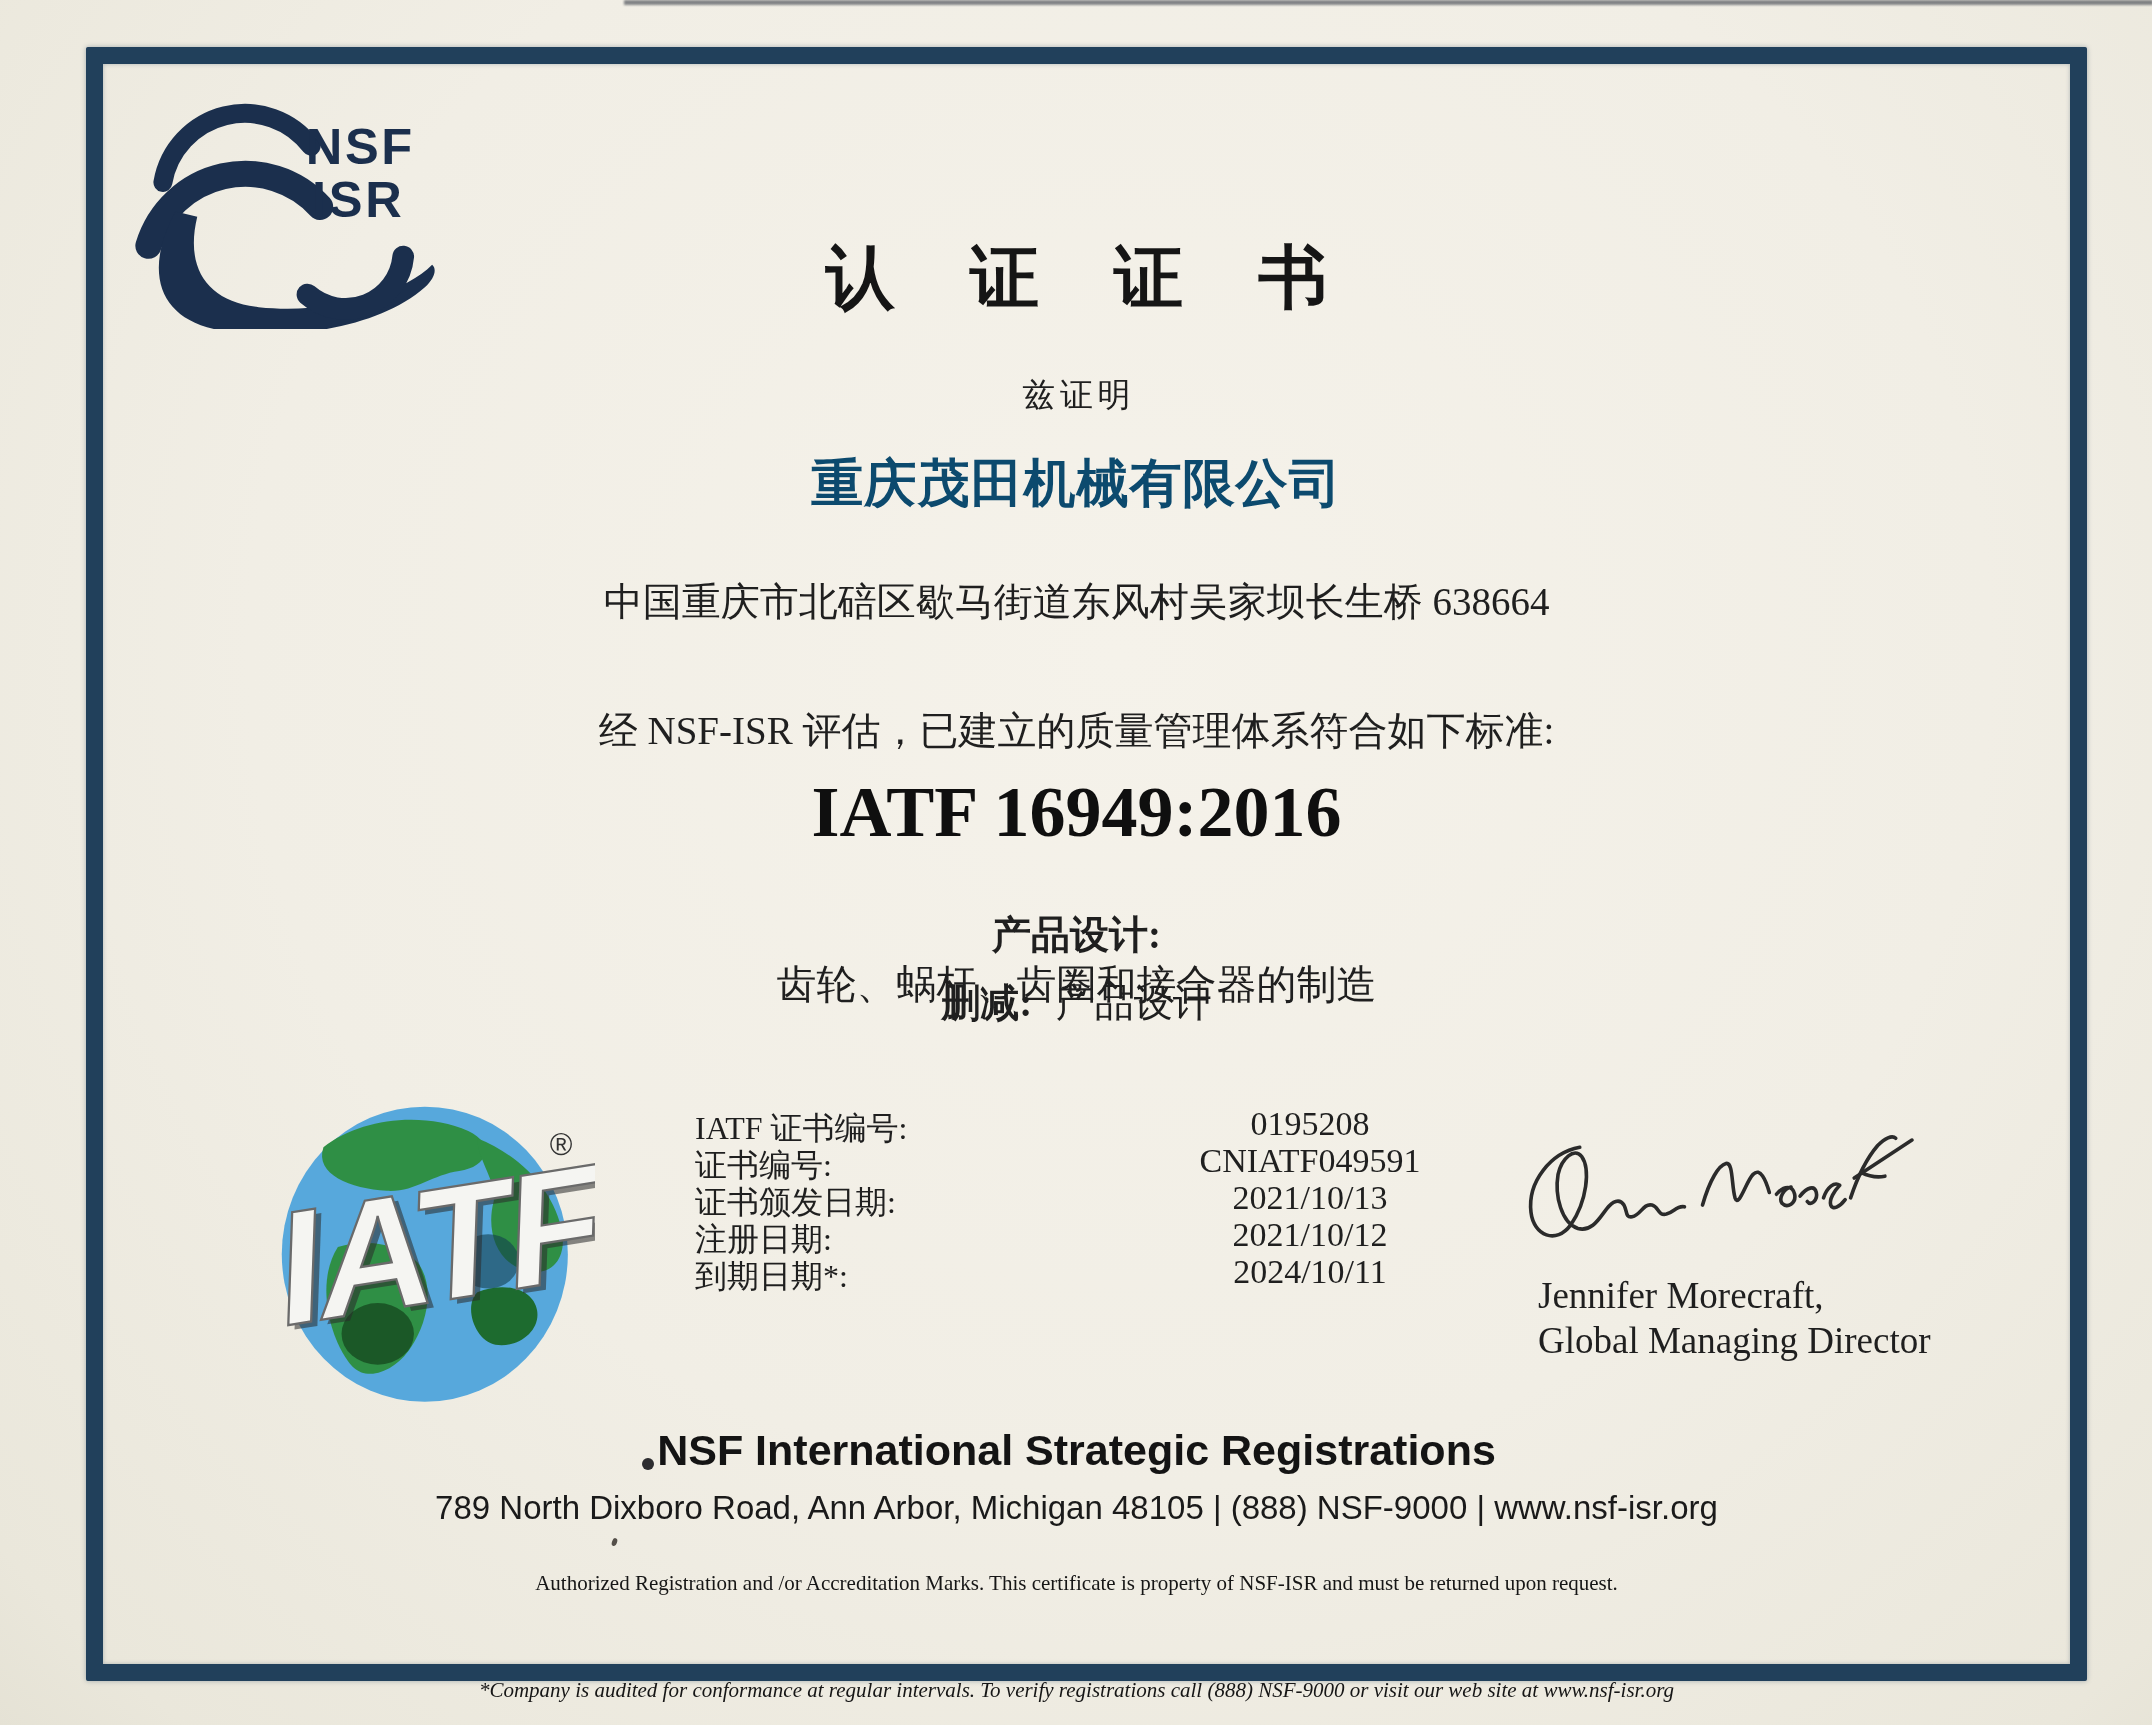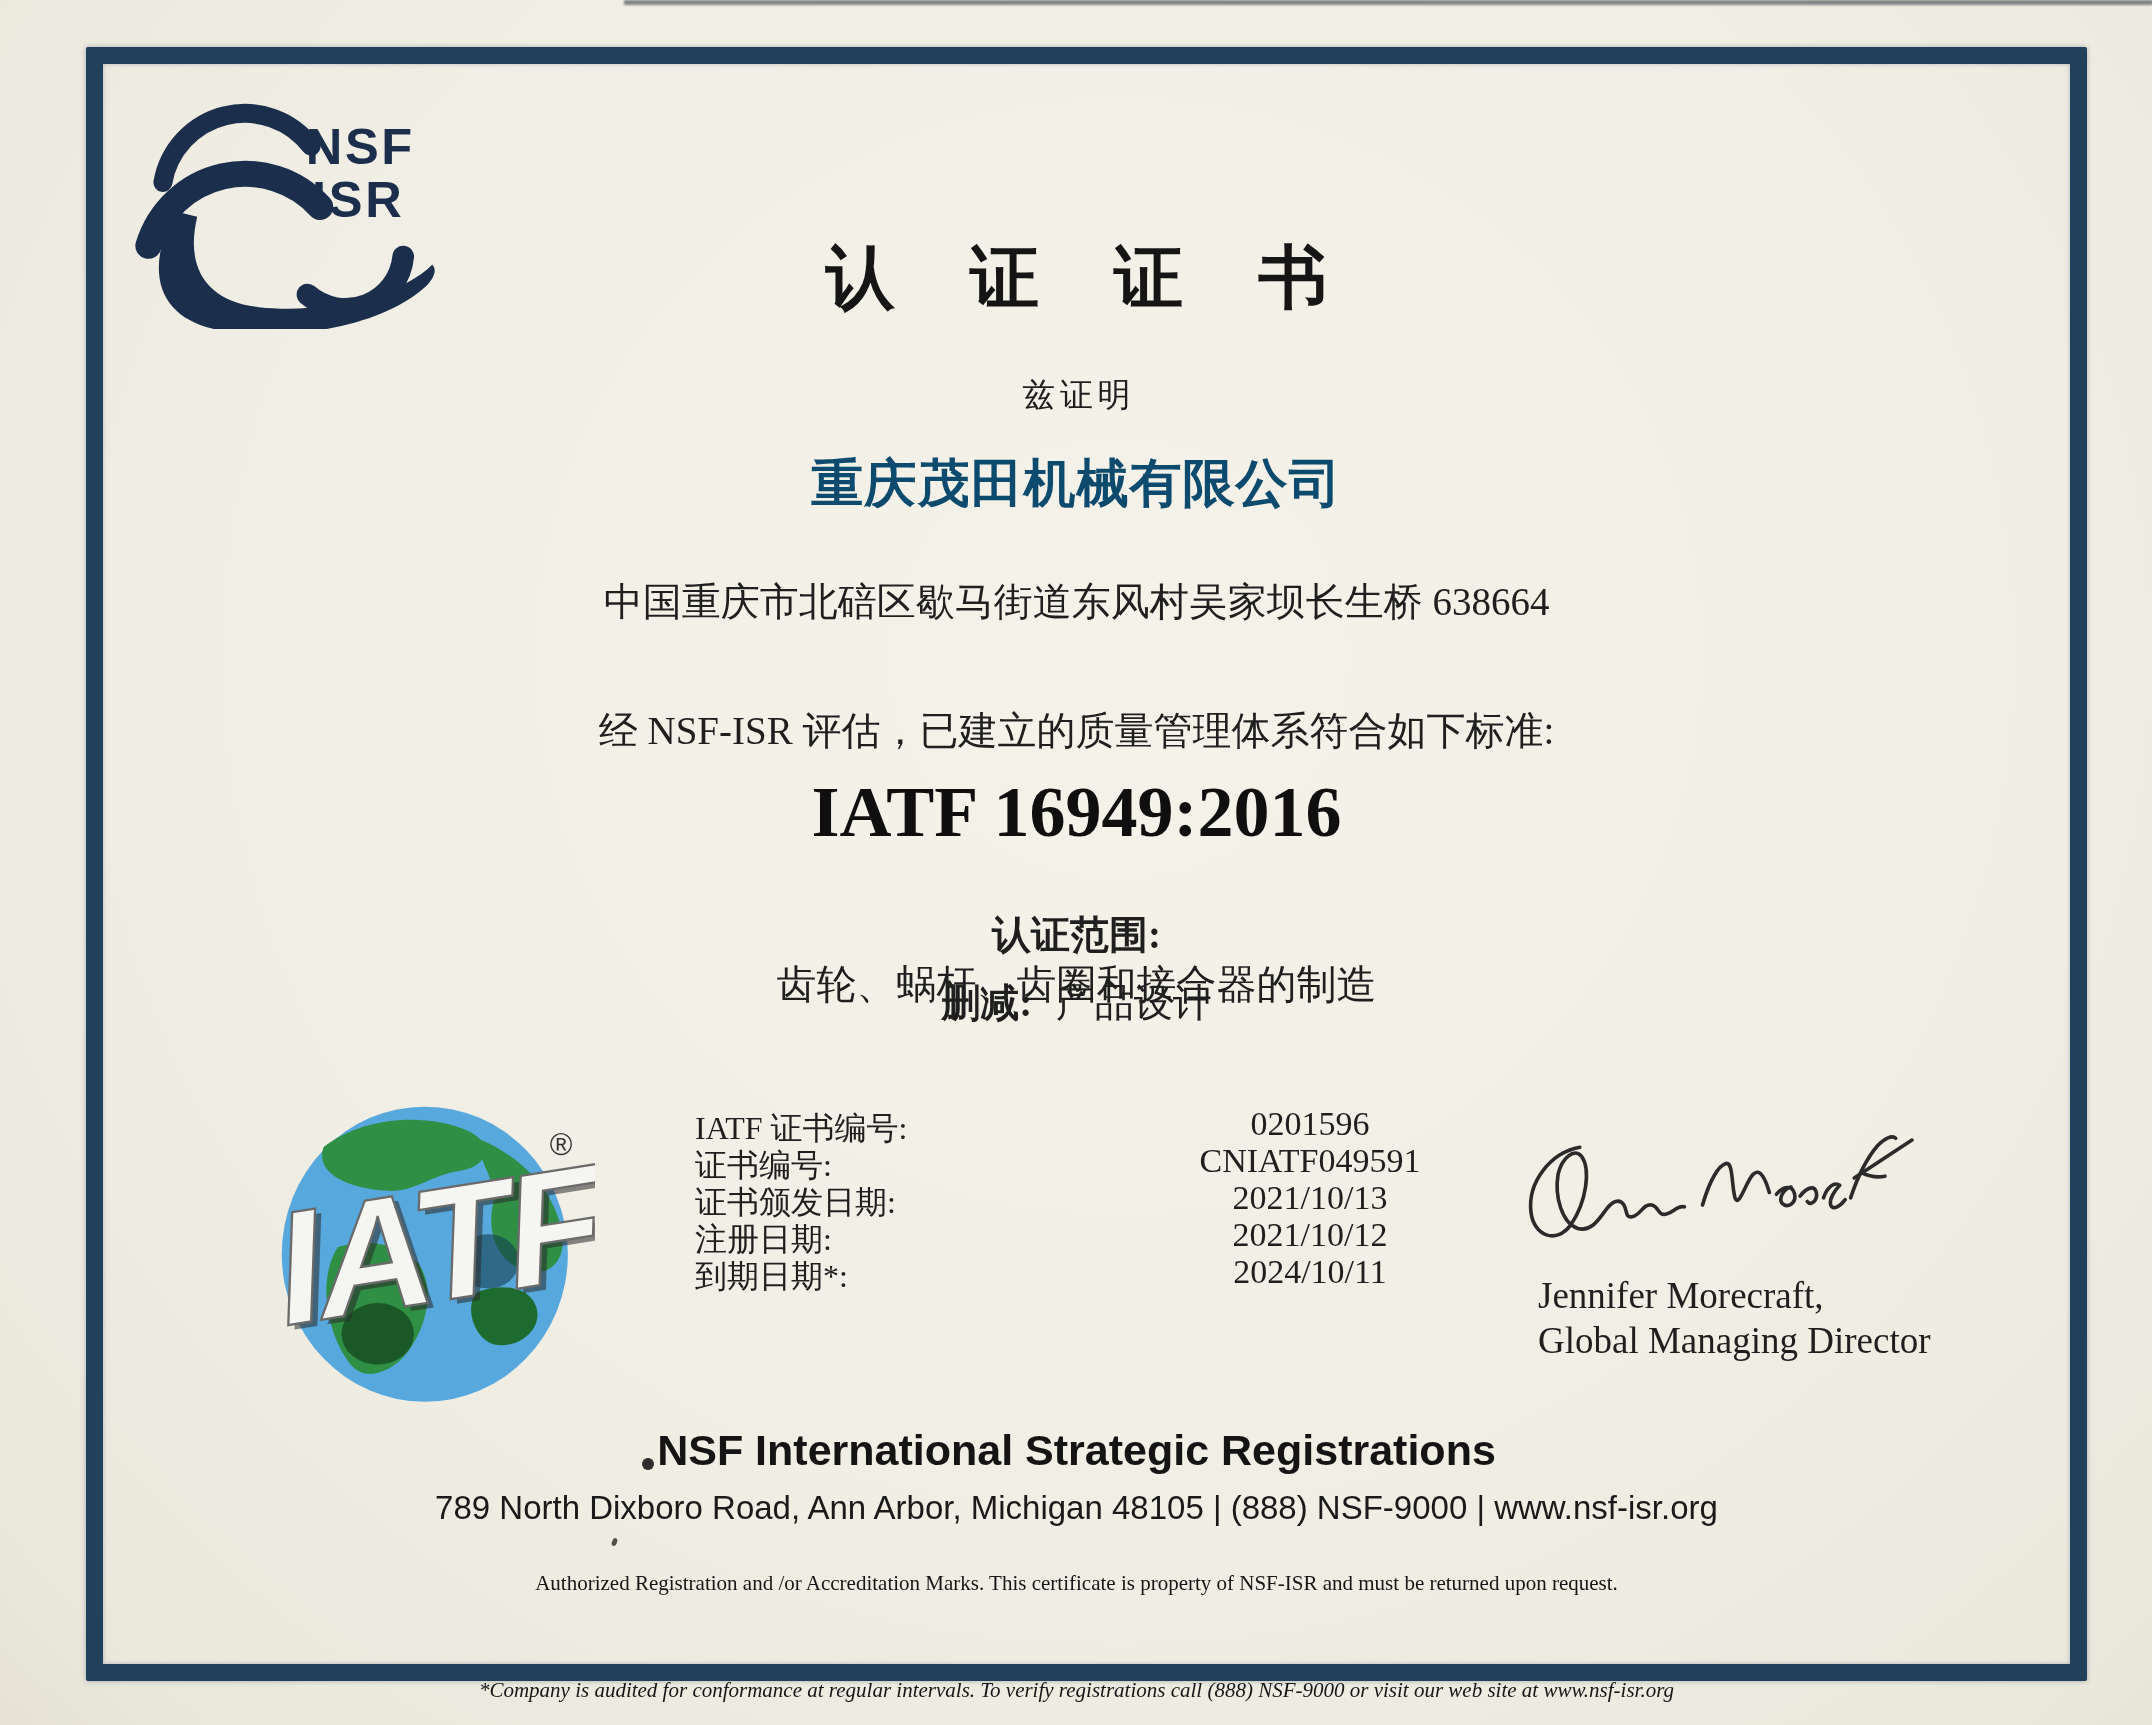--- a/index.html
+++ b/index.html
@@ -59,21 +59,21 @@
     <text x="197" y="128" font-family="Liberation Sans, sans-serif" font-size="56" font-weight="700" letter-spacing="3" fill="#1b2f4d">ISR</text>
   </svg>
 </div>
 
 <div class="cx cjk title">认 证 证 书</div>
 <div class="cx cjk certify">兹证明</div>
 <div class="cx cjk company">重庆茂田机械有限公司</div>
 <div class="cx cjk address">中国重庆市北碚区歇马街道东风村吴家坝长生桥 638664</div>
 <div class="cx cjk assess">经 NSF-ISR 评估，已建立的质量管理体系符合如下标准:</div>
 <div class="cx standard">IATF 16949:2016</div>
-<div class="cx cjk scopehead">认证范围:</div>
+<div class="cx cjk scopehead">产品设计:</div>
 <div class="cx cjk scopetext">齿轮、蜗杆、齿圈和接合器的制造</div>
 <div class="cx cjk exclusion">
   <b>删减:</b><span>产品设计</span>
 </div>
 
 <div class="abs" style="left:251px;top:1084px;width:344px;height:344px;">
   <svg width="344" height="344" viewBox="0 0 380 380">
     <ellipse cx="192" cy="188" rx="158" ry="163" fill="#57a8dc"></ellipse>
     <path d="M 80 70 C 120 38 190 30 240 52 C 270 66 262 92 230 96 C 200 100 180 120 150 118 C 110 116 70 100 80 70 Z" fill="#2f8f45"></path>
     <path d="M 250 60 C 300 80 336 120 344 165 C 348 195 330 215 300 205 C 270 195 260 160 268 130 C 272 108 250 84 250 60 Z" fill="#2f8f45"></path>
@@ -85,21 +85,21 @@
       <text x="34" y="248" font-family="Liberation Sans, sans-serif" font-size="178" font-weight="700" font-style="italic" letter-spacing="-6" fill="#2b2b2b" opacity=".55">IATF</text>
       <text x="28" y="242" font-family="Liberation Sans, sans-serif" font-size="178" font-weight="700" font-style="italic" letter-spacing="-6" fill="#f5f5f2" stroke="#6a6a6a" stroke-width="2.5">IATF</text>
     </g>
     <text x="330" y="78" font-family="Liberation Sans, sans-serif" font-size="34" fill="#333">®</text>
   </svg>
 </div>
 
 <div class="abs details">
   <div class="drow" style="top:0px;">
     <span class="dlabel cjk">IATF 证书编号:</span>
-    <span class="dvalue">0201596</span>
+    <span class="dvalue">0195208</span>
   </div>
   <div class="drow" style="top:37px;">
     <span class="dlabel cjk">证书编号:</span>
     <span class="dvalue">CNIATF049591</span>
   </div>
   <div class="drow" style="top:74px;">
     <span class="dlabel cjk">证书颁发日期:</span>
     <span class="dvalue">2021/10/13</span>
   </div>
   <div class="drow" style="top:111px;">

